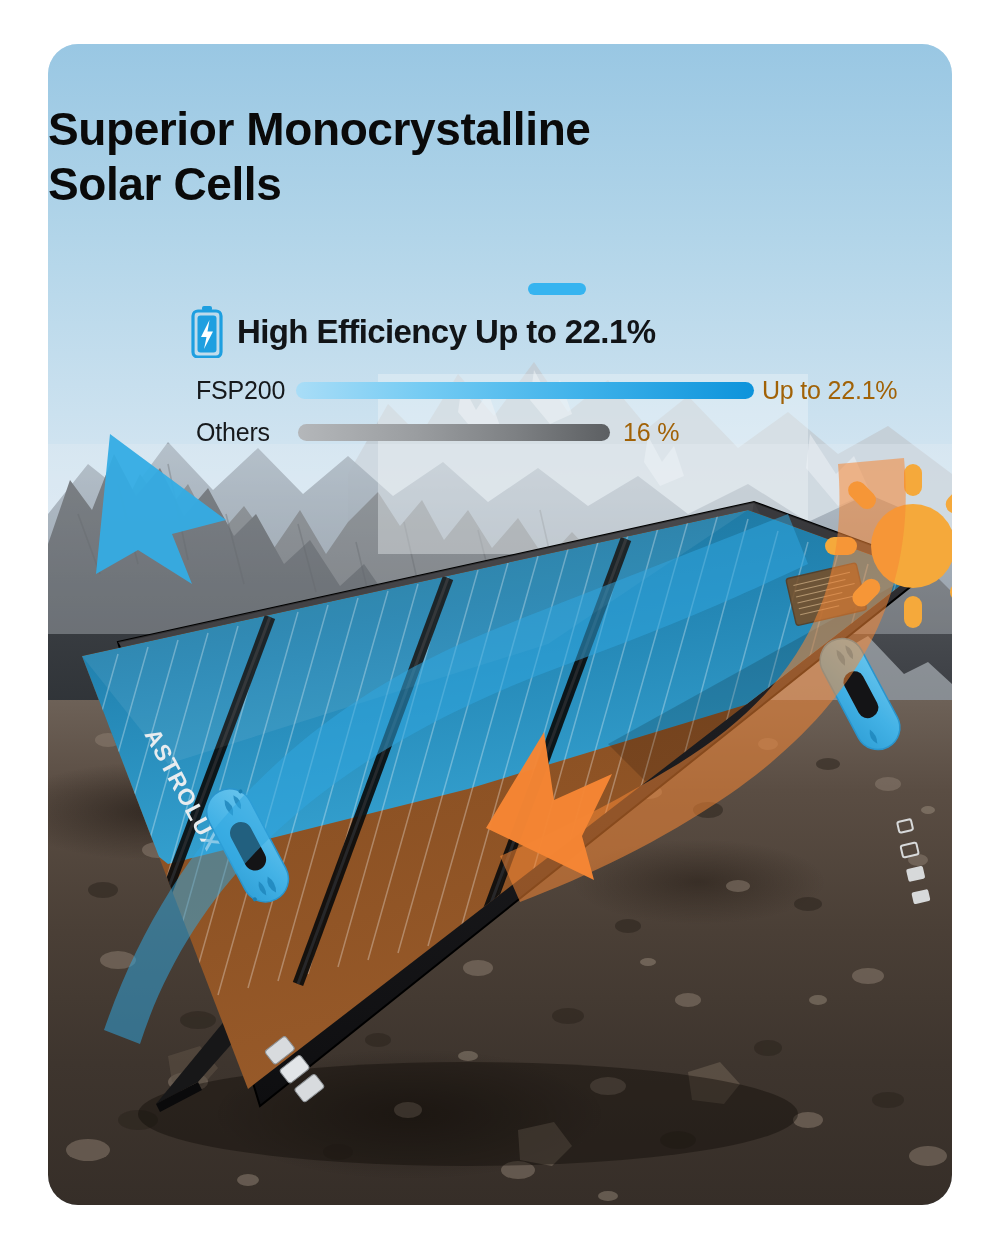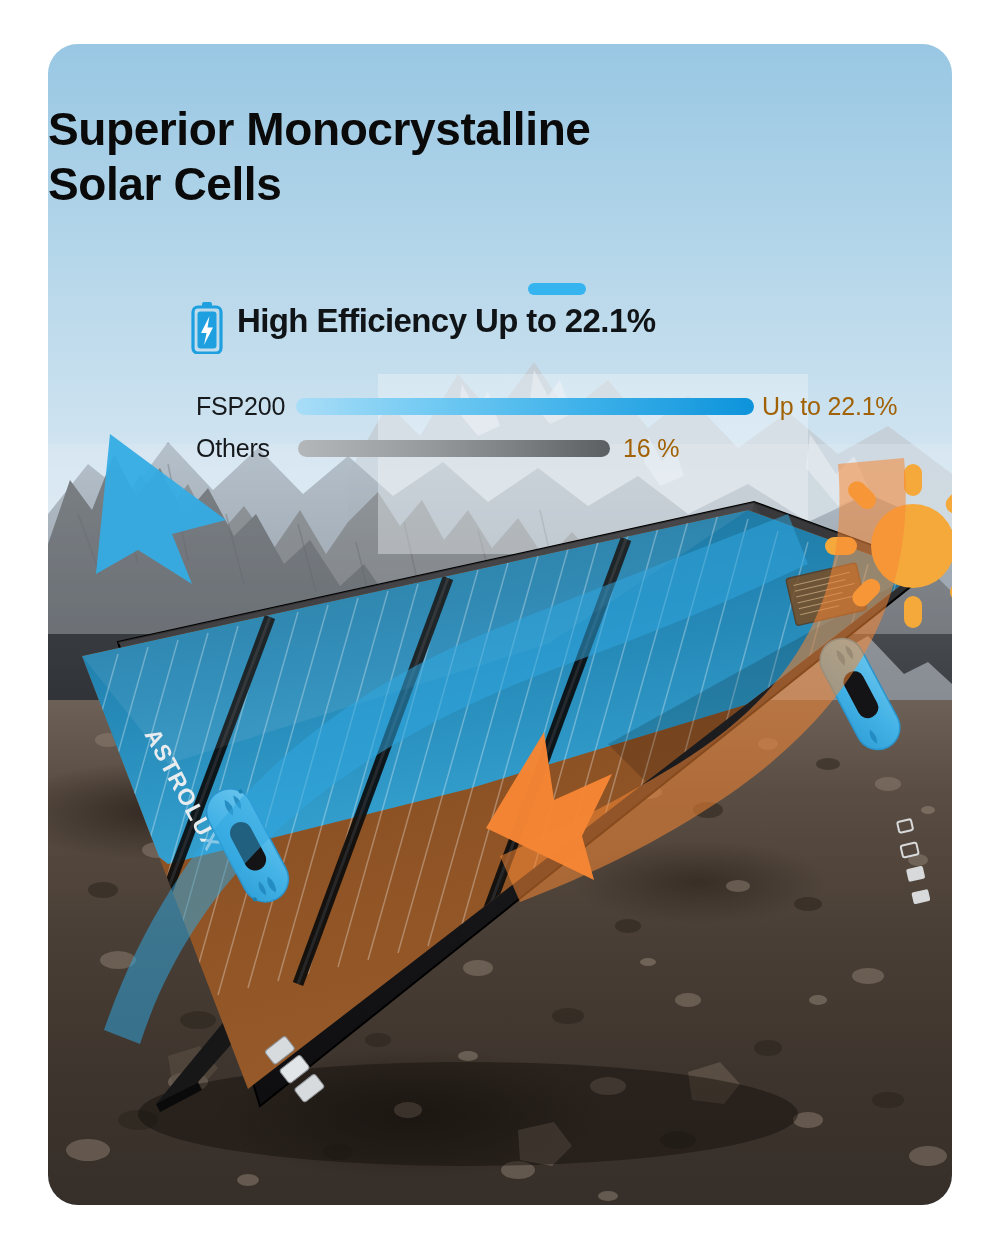--- a/index.html
+++ b/index.html
@@ -52,30 +52,30 @@
 
   
   .dash{
     position:absolute;left:480px;top:239px;width:58px;height:12px;
     border-radius:6px;background:#36b4f0;
   }
 
   
   .subrow{
     position:absolute;left:143px;top:258px;height:60px;
-    display:flex;gap:14px;
+    display:flex;align-items:center;gap:14px;
   }
   .batt{width:32px;height:52px;flex:0 0 auto;display:block;}
   .subtitle{
     font-size:33px;font-weight:bold;color:#111417;letter-spacing:-.6px;
     white-space:nowrap;
   }
 
   
-  .bars{position:absolute;left:148px;top:345px;width:730px;}
+  .bars{position:absolute;left:148px;top:329px;width:730px;}
   .barrow{display:flex;align-items:center;height:34px;}
   .barrow + .barrow{margin-top:8px;}
   .barlabel{
     font-size:25px;color:#16191c;white-space:nowrap;letter-spacing:-.2px;
   }
   .row-a .barlabel{width:100px;}
   .row-b .barlabel{width:100px;}
   .track{height:17px;border-radius:9px;}
   .row-a .track{
     width:458px;margin-left:0;

